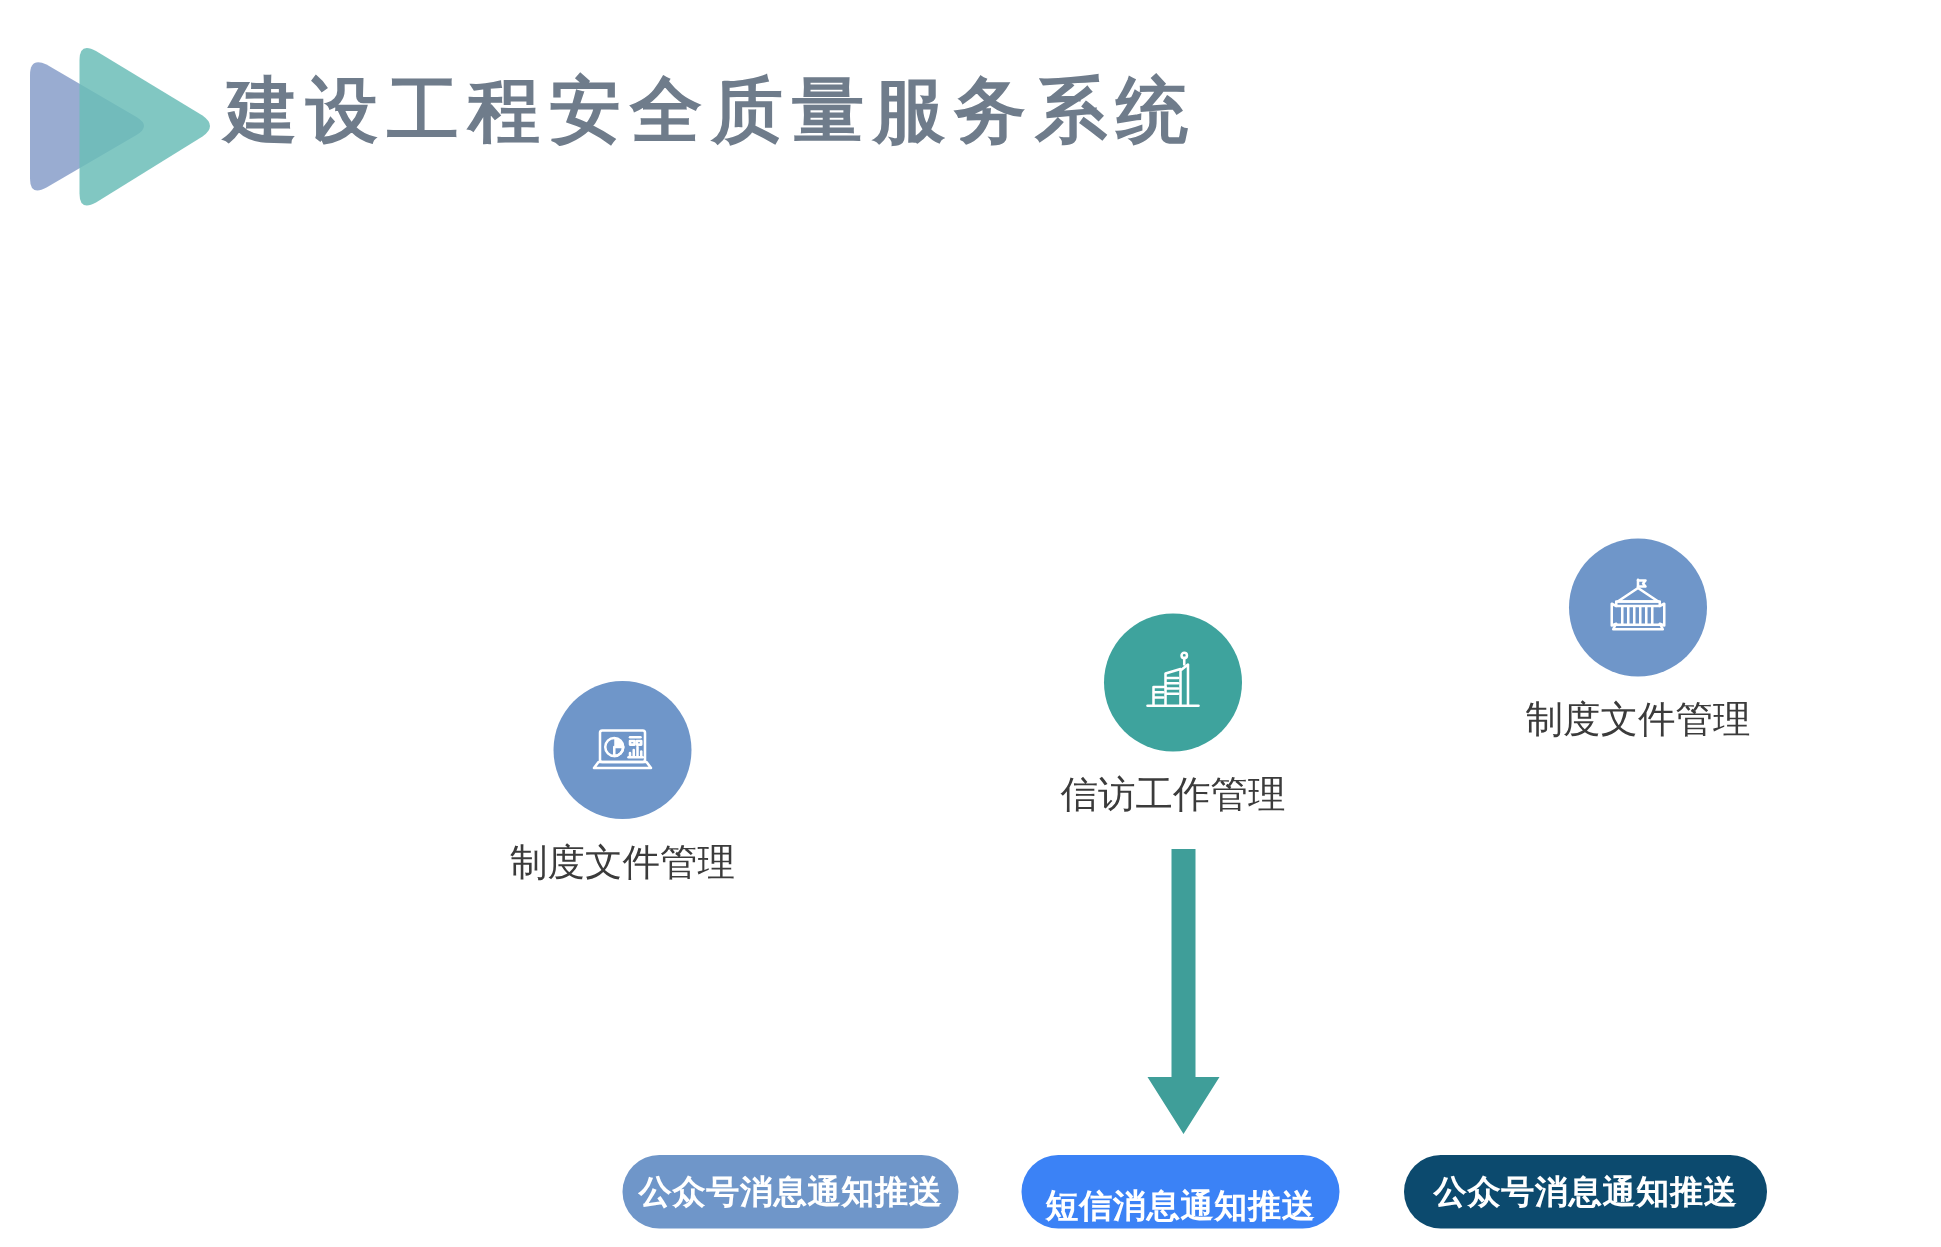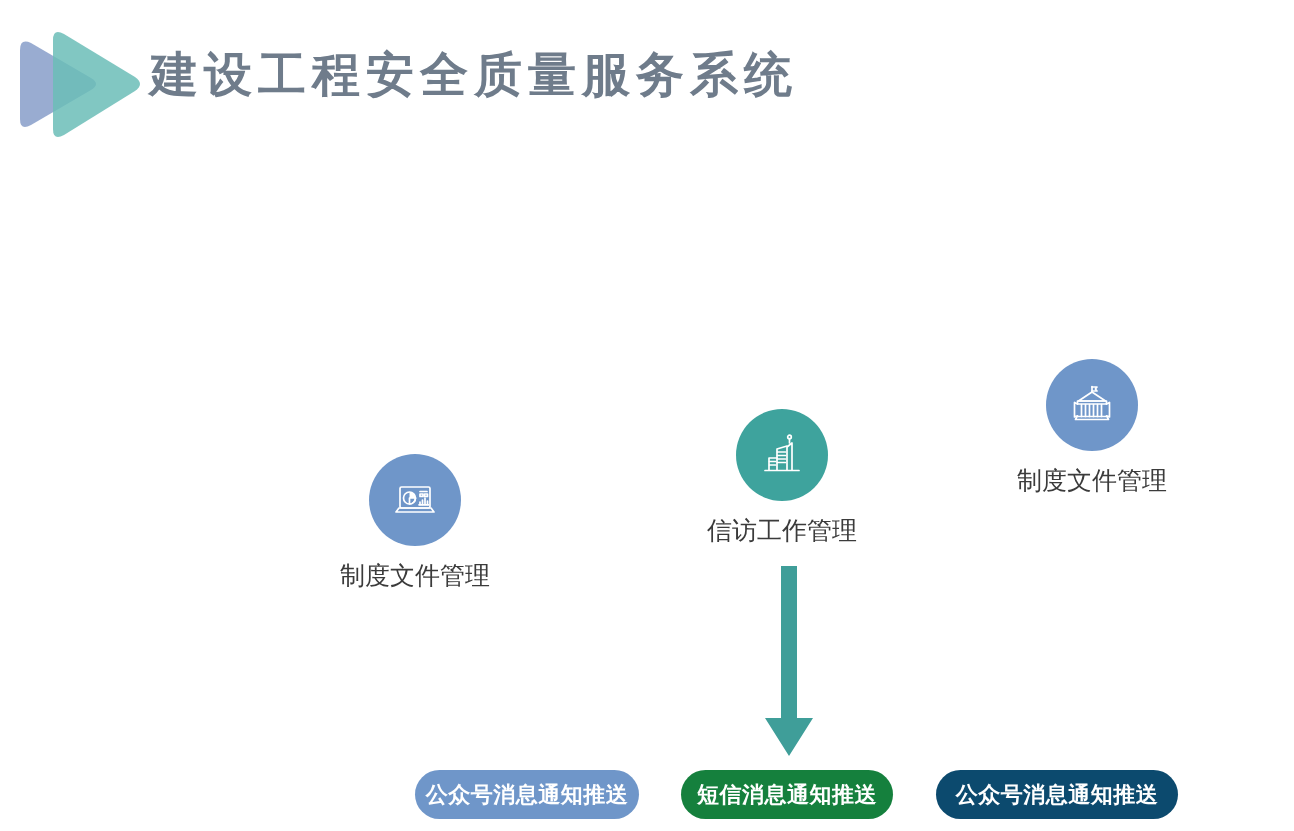--- a/index.html
+++ b/index.html
@@ -213,21 +213,21 @@
   <div class="down-arrow">
     <svg viewBox="0 0 58 200" xmlns="http://www.w3.org/2000/svg">
       <path d="M21 0 H37 V152 H53 L29 190 L5 152 H21 Z" fill="#3f9e99"></path>
     </svg>
   </div>
 
   <div class="pill pill-system" style="background:#6f96c9;">
     <span>公众号消息通知推送</span>
   </div>
 
-  <div class="pill pill-sms" style="background:#15803d;">
+  <div class="pill pill-sms" style="background:#3b82f6;align-items:flex-end;">
     <span>短信消息通知推送</span>
   </div>
 
   <div class="pill pill-mp" style="background:#0c4a6e;">
     <span>公众号消息通知推送</span>
   </div>
 
 </div>
 
 </body></html>

